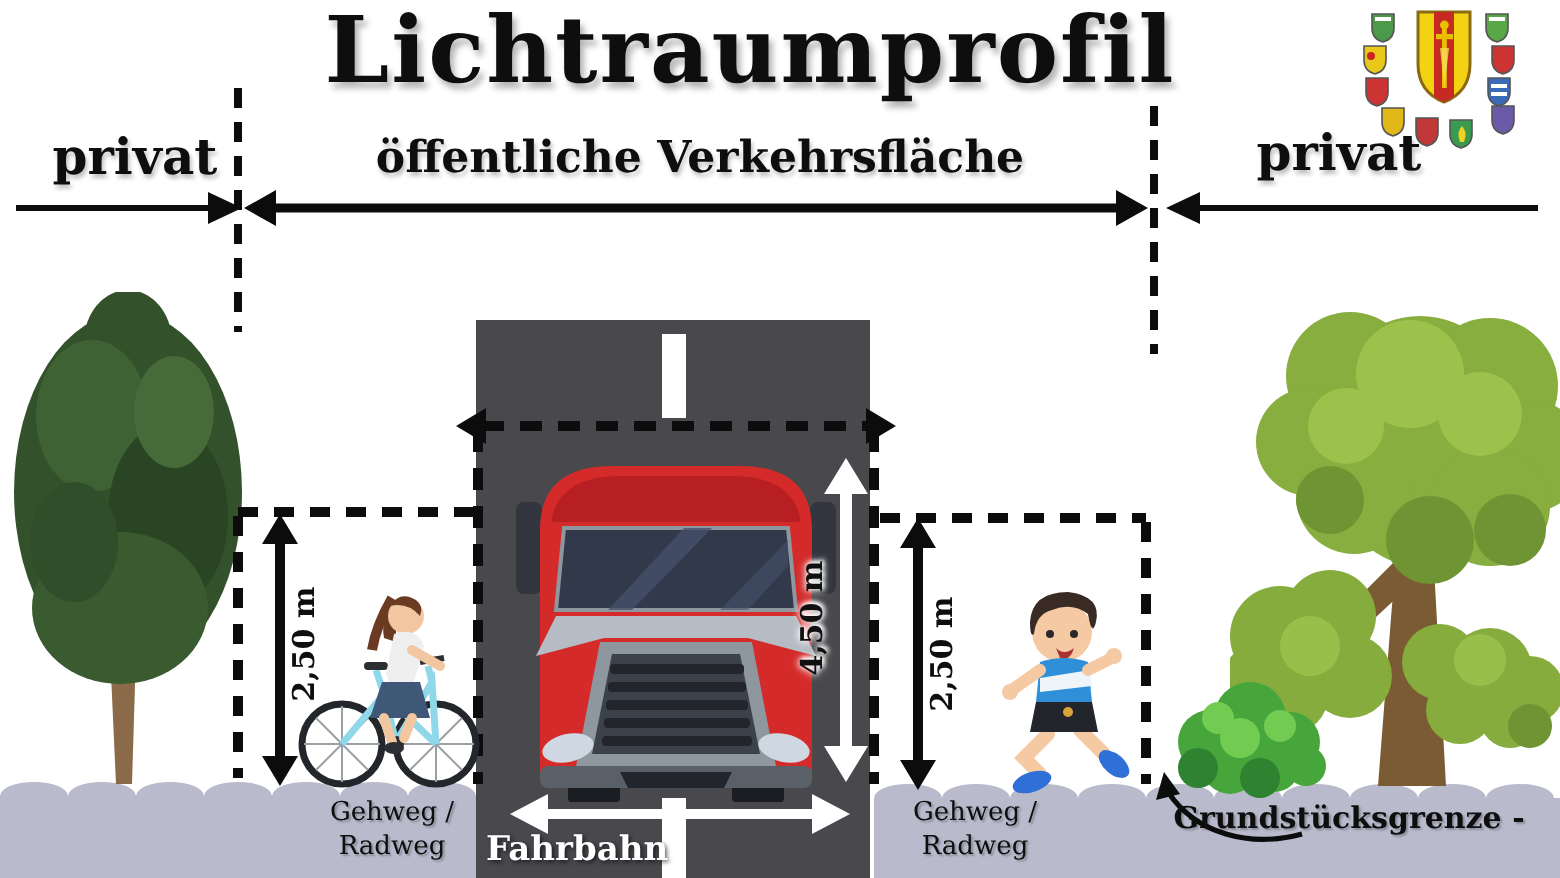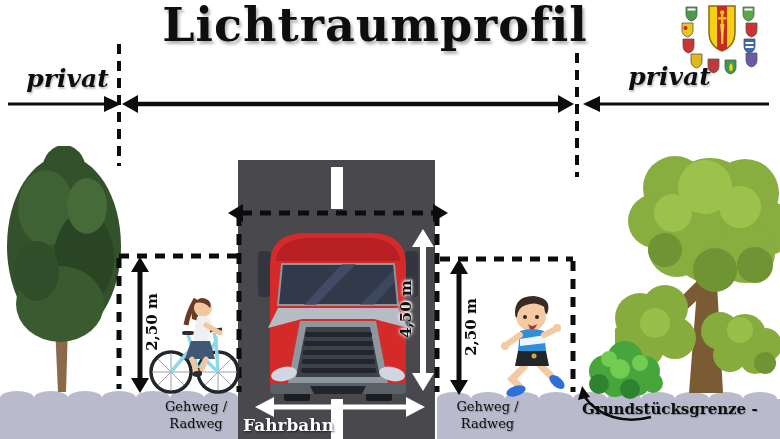--- a/index.html
+++ b/index.html
@@ -6,21 +6,21 @@
   #stage{
     position:relative;width:780px;height:439px;overflow:hidden;background:#ffffff;
     font-family:"DejaVu Serif","Liberation Serif",serif;color:#0e0e0e;padding-left:36px;
   }
   .abs{position:absolute;}
   .title{
     left:115px;top:-2px;width:520px;text-align:center;
     font-size:46px;font-weight:bold;letter-spacing:1px;
     text-shadow:2px 3px 3px rgba(0,0,0,0.30);
   }
-  .zone{font-weight:bold;text-align:center;text-shadow:1px 2px 2px rgba(0,0,0,0.25);font-style:italic;}
+  .zone{font-weight:bold;text-align:center;text-shadow:1px 2px 2px rgba(0,0,0,0.25);}
   .zone.left{left:20px;top:64px;width:95px;font-size:25px;}
   .zone.right{left:622px;top:62px;width:95px;font-size:25px;}
   .zone.center{left:175px;top:66px;width:350px;font-size:22px;}
   #road{left:238px;top:160px;width:197px;height:279px;background:#48484d;}
   .lane-dash{left:331px;width:12px;background:#ffffff;}
   .lane-dash.top{top:167px;height:42px;}
   .lane-dash.bottom{top:399px;height:40px;}
   .measure{
     width:80px;height:20px;line-height:20px;text-align:center;
     font-size:15px;font-weight:bold;transform:rotate(-90deg);
@@ -31,21 +31,21 @@
     text-shadow:0 0 3px #fff,0 0 5px #fff,1px 1px 2px #fff;
   }
   .ground-label{
     font-size:13px;font-weight:normal;line-height:17px;text-align:center;
     text-shadow:1px 1px 1px rgba(0,0,0,0.25);
   }
   .ground-label.left{left:131px;top:398px;width:130px;}
   .ground-label.right{left:425px;top:398px;width:125px;}
   .boundary-label{
     left:582px;top:401px;width:185px;font-size:15px;font-weight:bold;
-    line-height:17px;text-align:left;text-shadow:1px 1px 1px rgba(0,0,0,0.25);
+    line-height:17px;text-align:center;text-shadow:1px 1px 1px rgba(0,0,0,0.25);
   }
   .road-word{
     top:415px;font-size:17px;font-weight:bold;color:#ffffff;
     text-shadow:1px 1px 2px rgba(0,0,0,0.6);
   }
   .road-word.l{left:243px;width:85px;text-align:center;}
   .road-word.r{left:348px;width:85px;text-align:left;}
   svg{display:block;}
 </style>
 </head>
@@ -314,20 +314,21 @@
     <rect x="6.5" y="6.5" width="8" height="2" fill="#fff"></rect>
     <rect x="63.5" y="6.5" width="8" height="2" fill="#fff"></rect>
     <rect x="64.5" y="40" width="8" height="2" fill="#fff"></rect>
     <rect x="64.5" y="44" width="8" height="2" fill="#fff"></rect>
     <path d="M49,69 q-2,-5 1,-8 q3,3 1,8 Z" fill="#f0d020"></path>
     <circle cx="4.5" cy="26" r="2" fill="#c22"></circle>
   </svg>
 
   <div class="abs title">Lichtraumprofil</div>
   <div class="abs zone left">privat</div>
+  <div class="abs zone center">öffentliche Verkehrsfläche</div>
   <div class="abs zone right">privat</div>
 
   <div class="abs measure" style="left:112px;top:312px;">2,50 m</div>
   <div class="abs measure center-m" style="left:366px;top:299px;">4,50 m</div>
   <div class="abs measure" style="left:431px;top:317px;">2,50 m</div>
 
   <div class="abs ground-label left">
     <div>Gehweg /</div>
     <div>Radweg</div>
   </div>

